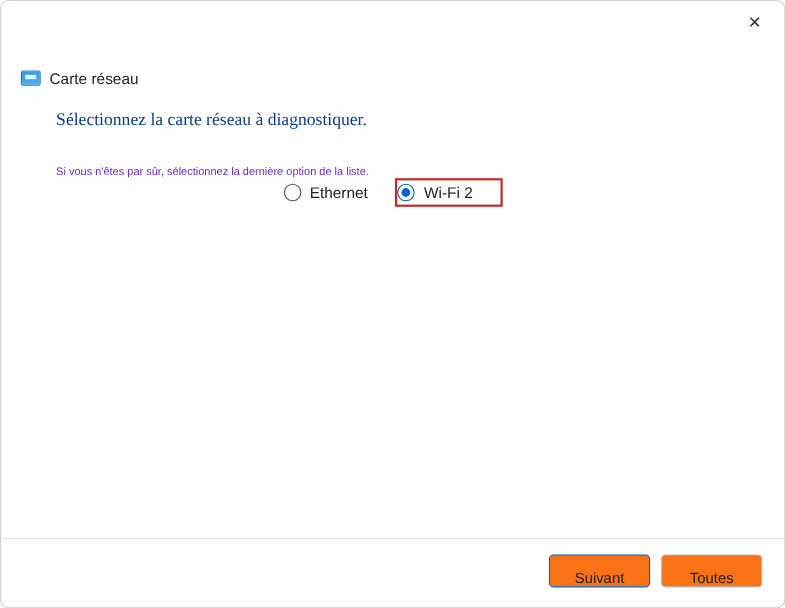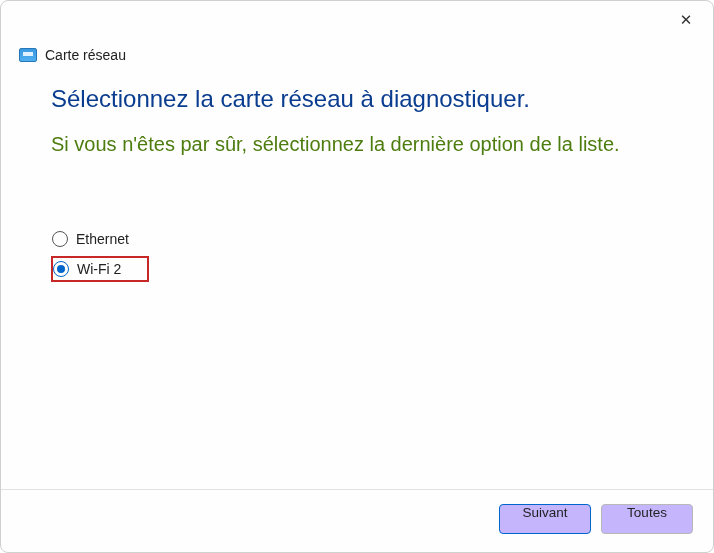--- a/index.html
+++ b/index.html
@@ -39,21 +39,21 @@
       justify-content: center;
       font-size: 15px;
       color: #333;
       cursor: default;
     }
     .header-row {
       display: flex;
       align-items: center;
       gap: 8px;
       padding: 0 18px 10px 18px;
-      margin-top: 8px;
+      margin-top: 24px;
     }
     .nic-icon {
       width: 18px;
       height: 14px;
       background: linear-gradient(#3a99e0,#4faff0);
       border: 1px solid #2677b8;
       border-radius: 2px;
       position: relative;
     }
     .nic-icon::after {
@@ -66,33 +66,32 @@
     .header-text {
       font-size: 14px;
       color: #222;
     }
     .content {
       flex: 1;
       padding: 12px 50px 0 50px;
     }
     .heading {
       color: #0a3d8f;
-      font-size: 24px;
+      font-size: 16px;
       font-weight: 400;
-      margin-bottom: 20px;
+      margin-bottom: 32px;
+      font-family: Liberation Serif, serif;
     }
     .subtext {
-      font-size: 20px;
-      color: #4d7c0f;
-      margin-bottom: 70px;
+      font-size: 10px;
+      color: #6d28d9;
     }
     .radio-group {
       display: flex;
-      flex-direction: column;
-      gap: 4px;
+      gap: 21px;
       justify-content: center;
     }
     .radio-item {
       display: flex;
       align-items: center;
       gap: 8px;
       height: 26px;
       padding: 1px 4px 1px 1px;
     }
     .radio-item.highlighted {
@@ -129,25 +128,25 @@
       align-items: center;
       gap: 10px;
       padding: 14px 20px 18px 20px;
       border-top: 1px solid #e2e2e2;
     }
     .btn {
       min-width: 92px;
       height: 30px;
       border: 1px solid #b8b8b8;
       border-radius: 4px;
-      background: #c4b5fd;
+      background: #f97316;
       font-size: 13.5px;
       color: #222;
       display: flex;
-      align-items: flex-start;
+      align-items: flex-end;
       justify-content: center;
       cursor: default;
     }
     .btn.primary {
       border-color: #0066cc;
     }
   </style>
 </head>
 <body>
 

